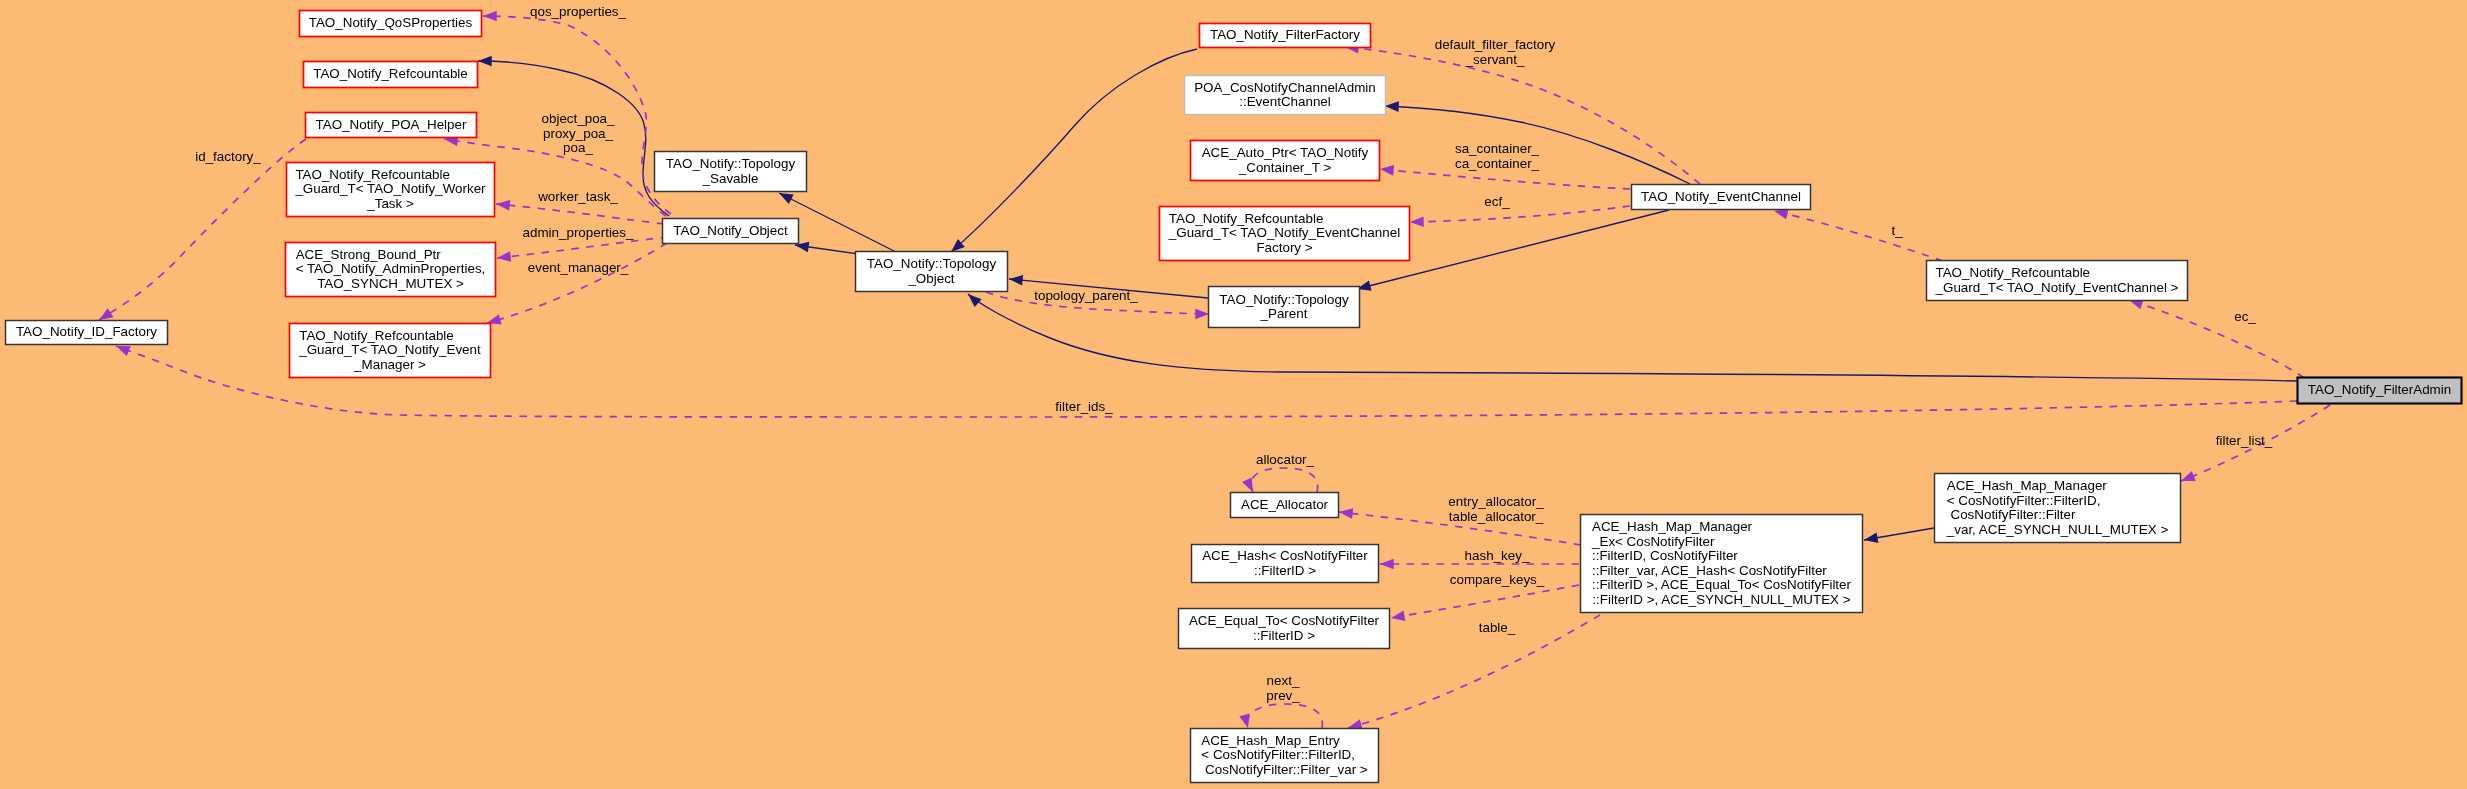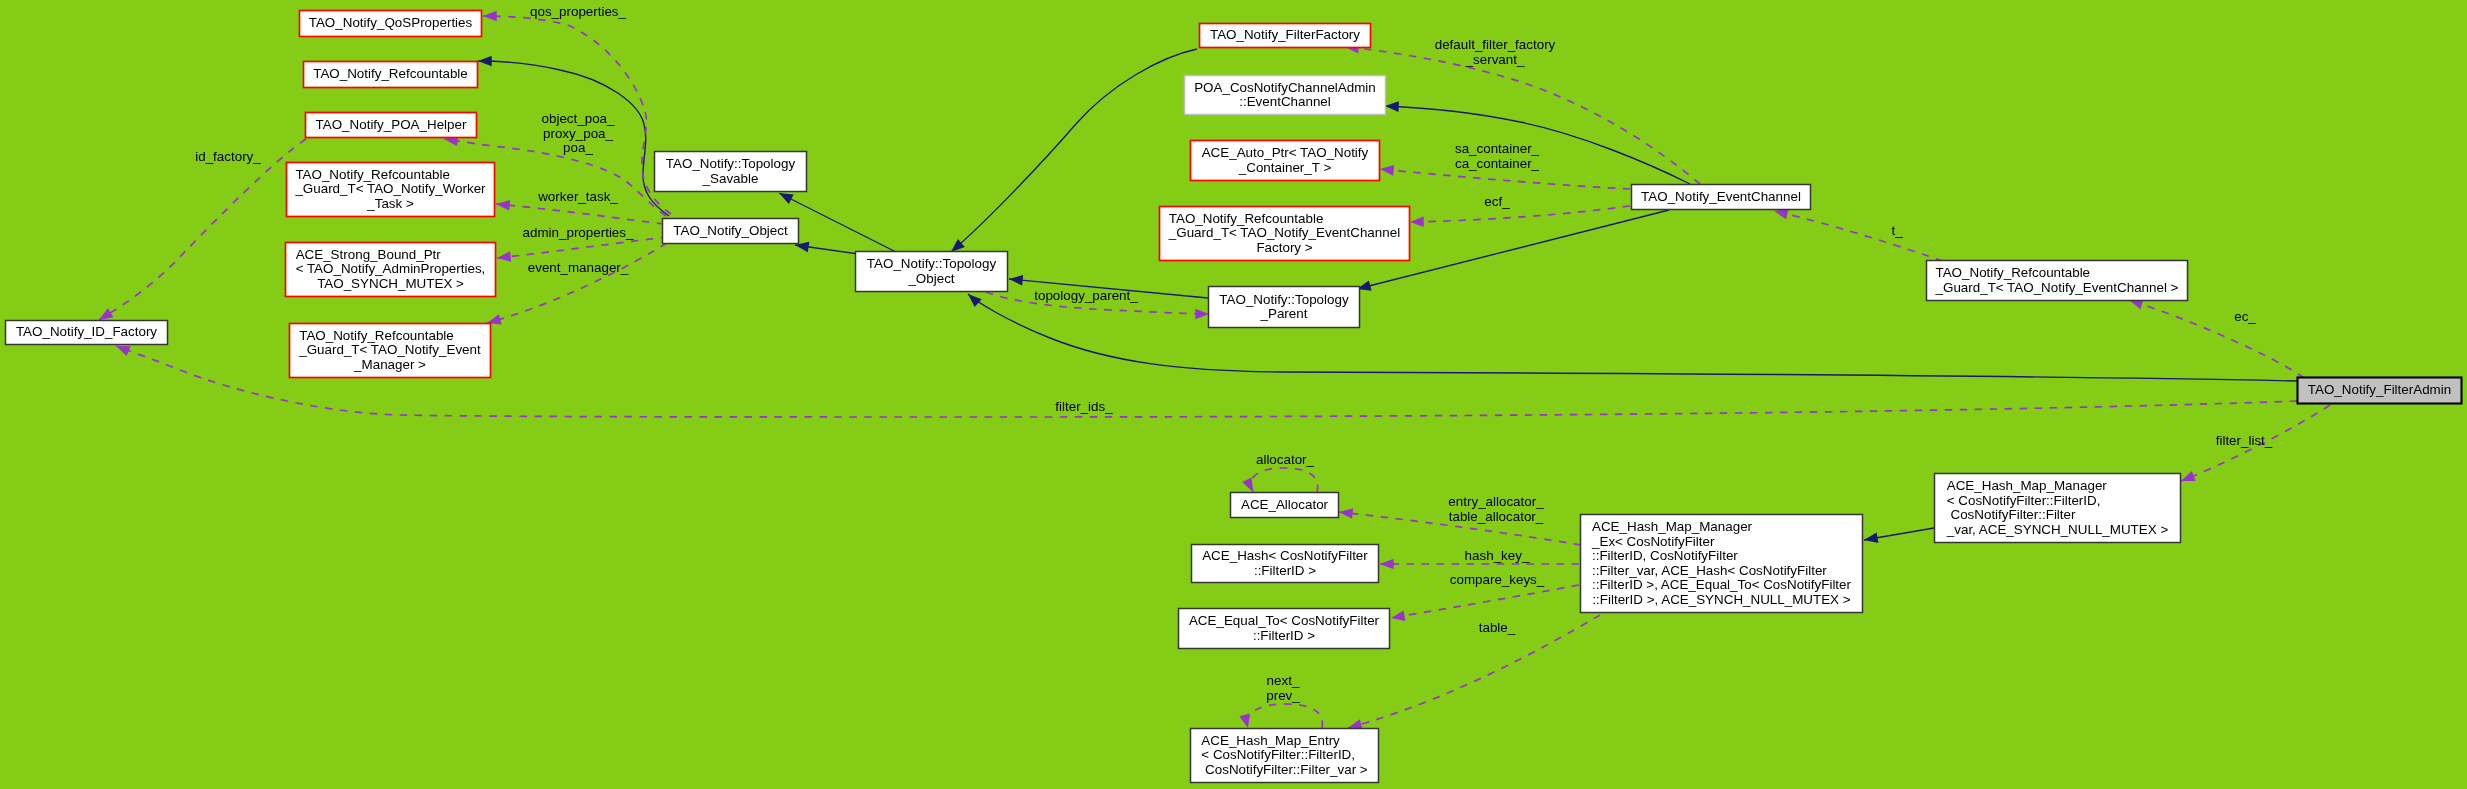--- a/index.html
+++ b/index.html
@@ -1,17 +1,17 @@
 <!DOCTYPE html>
 <html><head>
 <meta charset="utf-8">
 <style>
   html,body{margin:0;padding:0;background:#ffffff;}
   body{width:2467px;height:789px;overflow:hidden;font-family:"Liberation Sans",sans-serif;}
-  #graph{position:relative;width:2467px;height:789px;background:#84cc16;}
+  #graph{position:relative;width:2467px;height:789px;background:#fdba74;}
   #graph svg{position:absolute;left:0;top:0;display:block;}
   text{font-family:"Liberation Sans",sans-serif;font-size:13.4px;fill:#000;-webkit-font-smoothing:antialiased;}
   #graph{-webkit-font-smoothing:antialiased;}
   .nb{fill:#fff;stroke:#353535;stroke-width:1.5;}
   .nb.red{stroke:#ff0000;stroke-width:1.7;}
   .nb.gray{stroke:#bdbdbd;stroke-width:1.5;}
   .nb.hl{fill:#c0c0c0;stroke:#000;stroke-width:2.1;}
   .eI{fill:none;stroke:#191970;stroke-width:1.35;}
   .eU{fill:none;stroke:#9a32cd;stroke-width:1.7;stroke-dasharray:7.5,7.5;}
   .aI{fill:#191970;stroke:none;}

